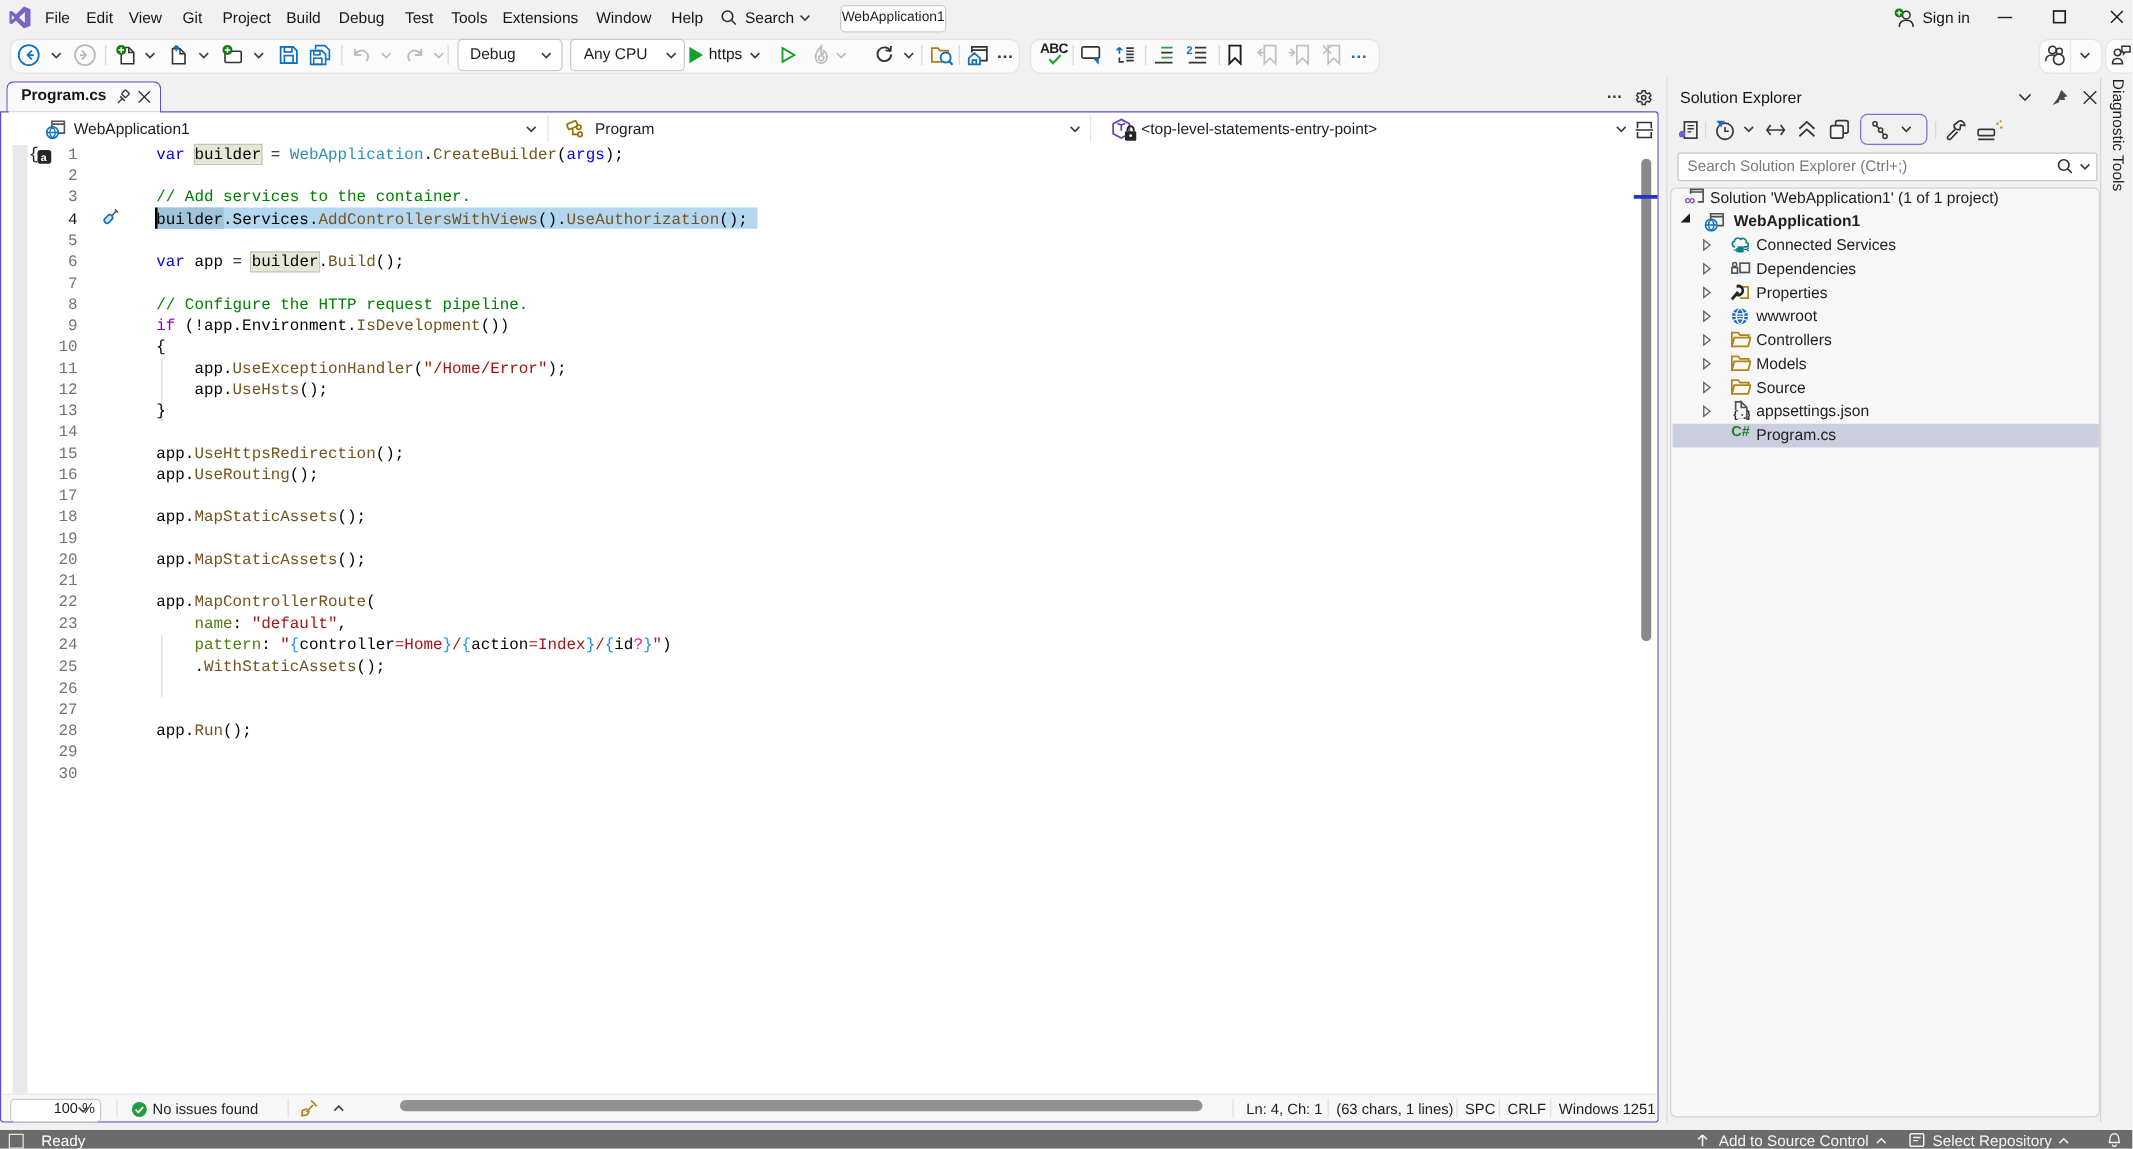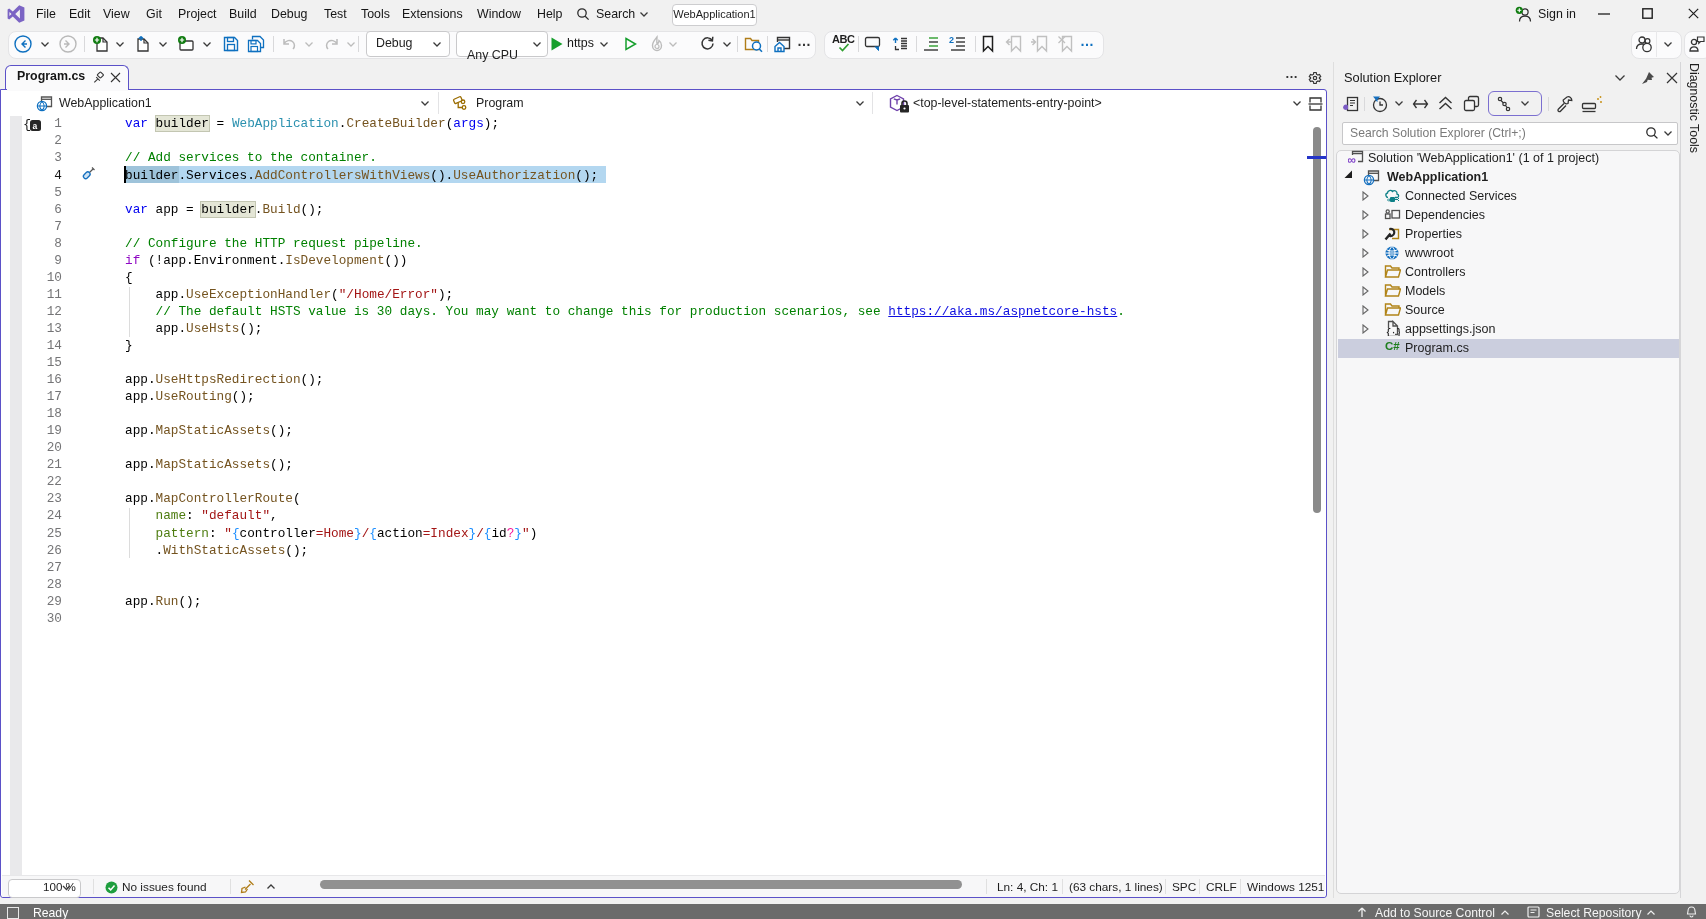--- a/index.html
+++ b/index.html
@@ -148,21 +148,21 @@
     </svg>
   <div class="a sep" style="left:358px;top:8px;height:16px"></div>
 
   <div class="a combo" style="left:366px;top:3px;width:82px;height:24px;"></div>
   <span class="a" style="left:376px;top:8px;font-size:12.4px;">Debug</span>
   <svg class="a" style="left:432px;top:13px" width="10" height="7" viewBox="0 0 10 7">
       <path d="M1.5 1.5 L5 5 L8.5 1.5" class="chev"></path>
     </svg>
 
   <div class="a combo" style="left:456px;top:3px;width:90px;height:24px;"></div>
-  <span class="a" style="left:467px;top:20px;font-size:12.4px;">Any CPU</span>
+  <span class="a" style="left:467px;top:8px;font-size:12.4px;">Any CPU</span>
   <svg class="a" style="left:532px;top:13px" width="10" height="7" viewBox="0 0 10 7">
       <path d="M1.5 1.5 L5 5 L8.5 1.5" class="chev"></path>
     </svg>
 
   <svg class="a" style="left:550px;top:8px" width="14" height="16" viewBox="0 0 14 16">
       <path d="M1.5 1.5 L12.5 8 L1.5 14.5 Z" fill="#169f2d"></path>
     </svg>
   <span class="a" style="left:567px;top:8px;font-size:12.4px;color:#161616;">https</span>
   <svg class="a" style="left:599px;top:13px" width="10" height="7" viewBox="0 0 10 7">
       <path d="M1.5 1.5 L5 5 L8.5 1.5" class="chev"></path>
@@ -387,21 +387,20 @@
 
 <span class="c">// Add services to the container.</span>
 <span class="sel"><span class="hl2">builder</span>.Services.<span class="m">AddControllersWithViews</span>().<span class="m">UseAuthorization</span>();</span>
 
 <span class="k">var</span> app = <span class="hl">builder</span>.<span class="m">Build</span>();
 
 <span class="c">// Configure the HTTP request pipeline.</span>
 <span class="p">if</span> (!app.Environment.<span class="m">IsDevelopment</span>())
 {
     app.<span class="m">UseExceptionHandler</span>(<span class="s">"/Home/Error"</span>);
-    <span class="c">// The default HSTS value is 30 days. You may want to change this for production scenarios, see <span class="u">https://aka.ms/aspnetcore-hsts</span>.</span>
     app.<span class="m">UseHsts</span>();
 }
 
 app.<span class="m">UseHttpsRedirection</span>();
 app.<span class="m">UseRouting</span>();
 
 app.<span class="m">MapStaticAssets</span>();
 
 app.<span class="m">MapStaticAssets</span>();
 

